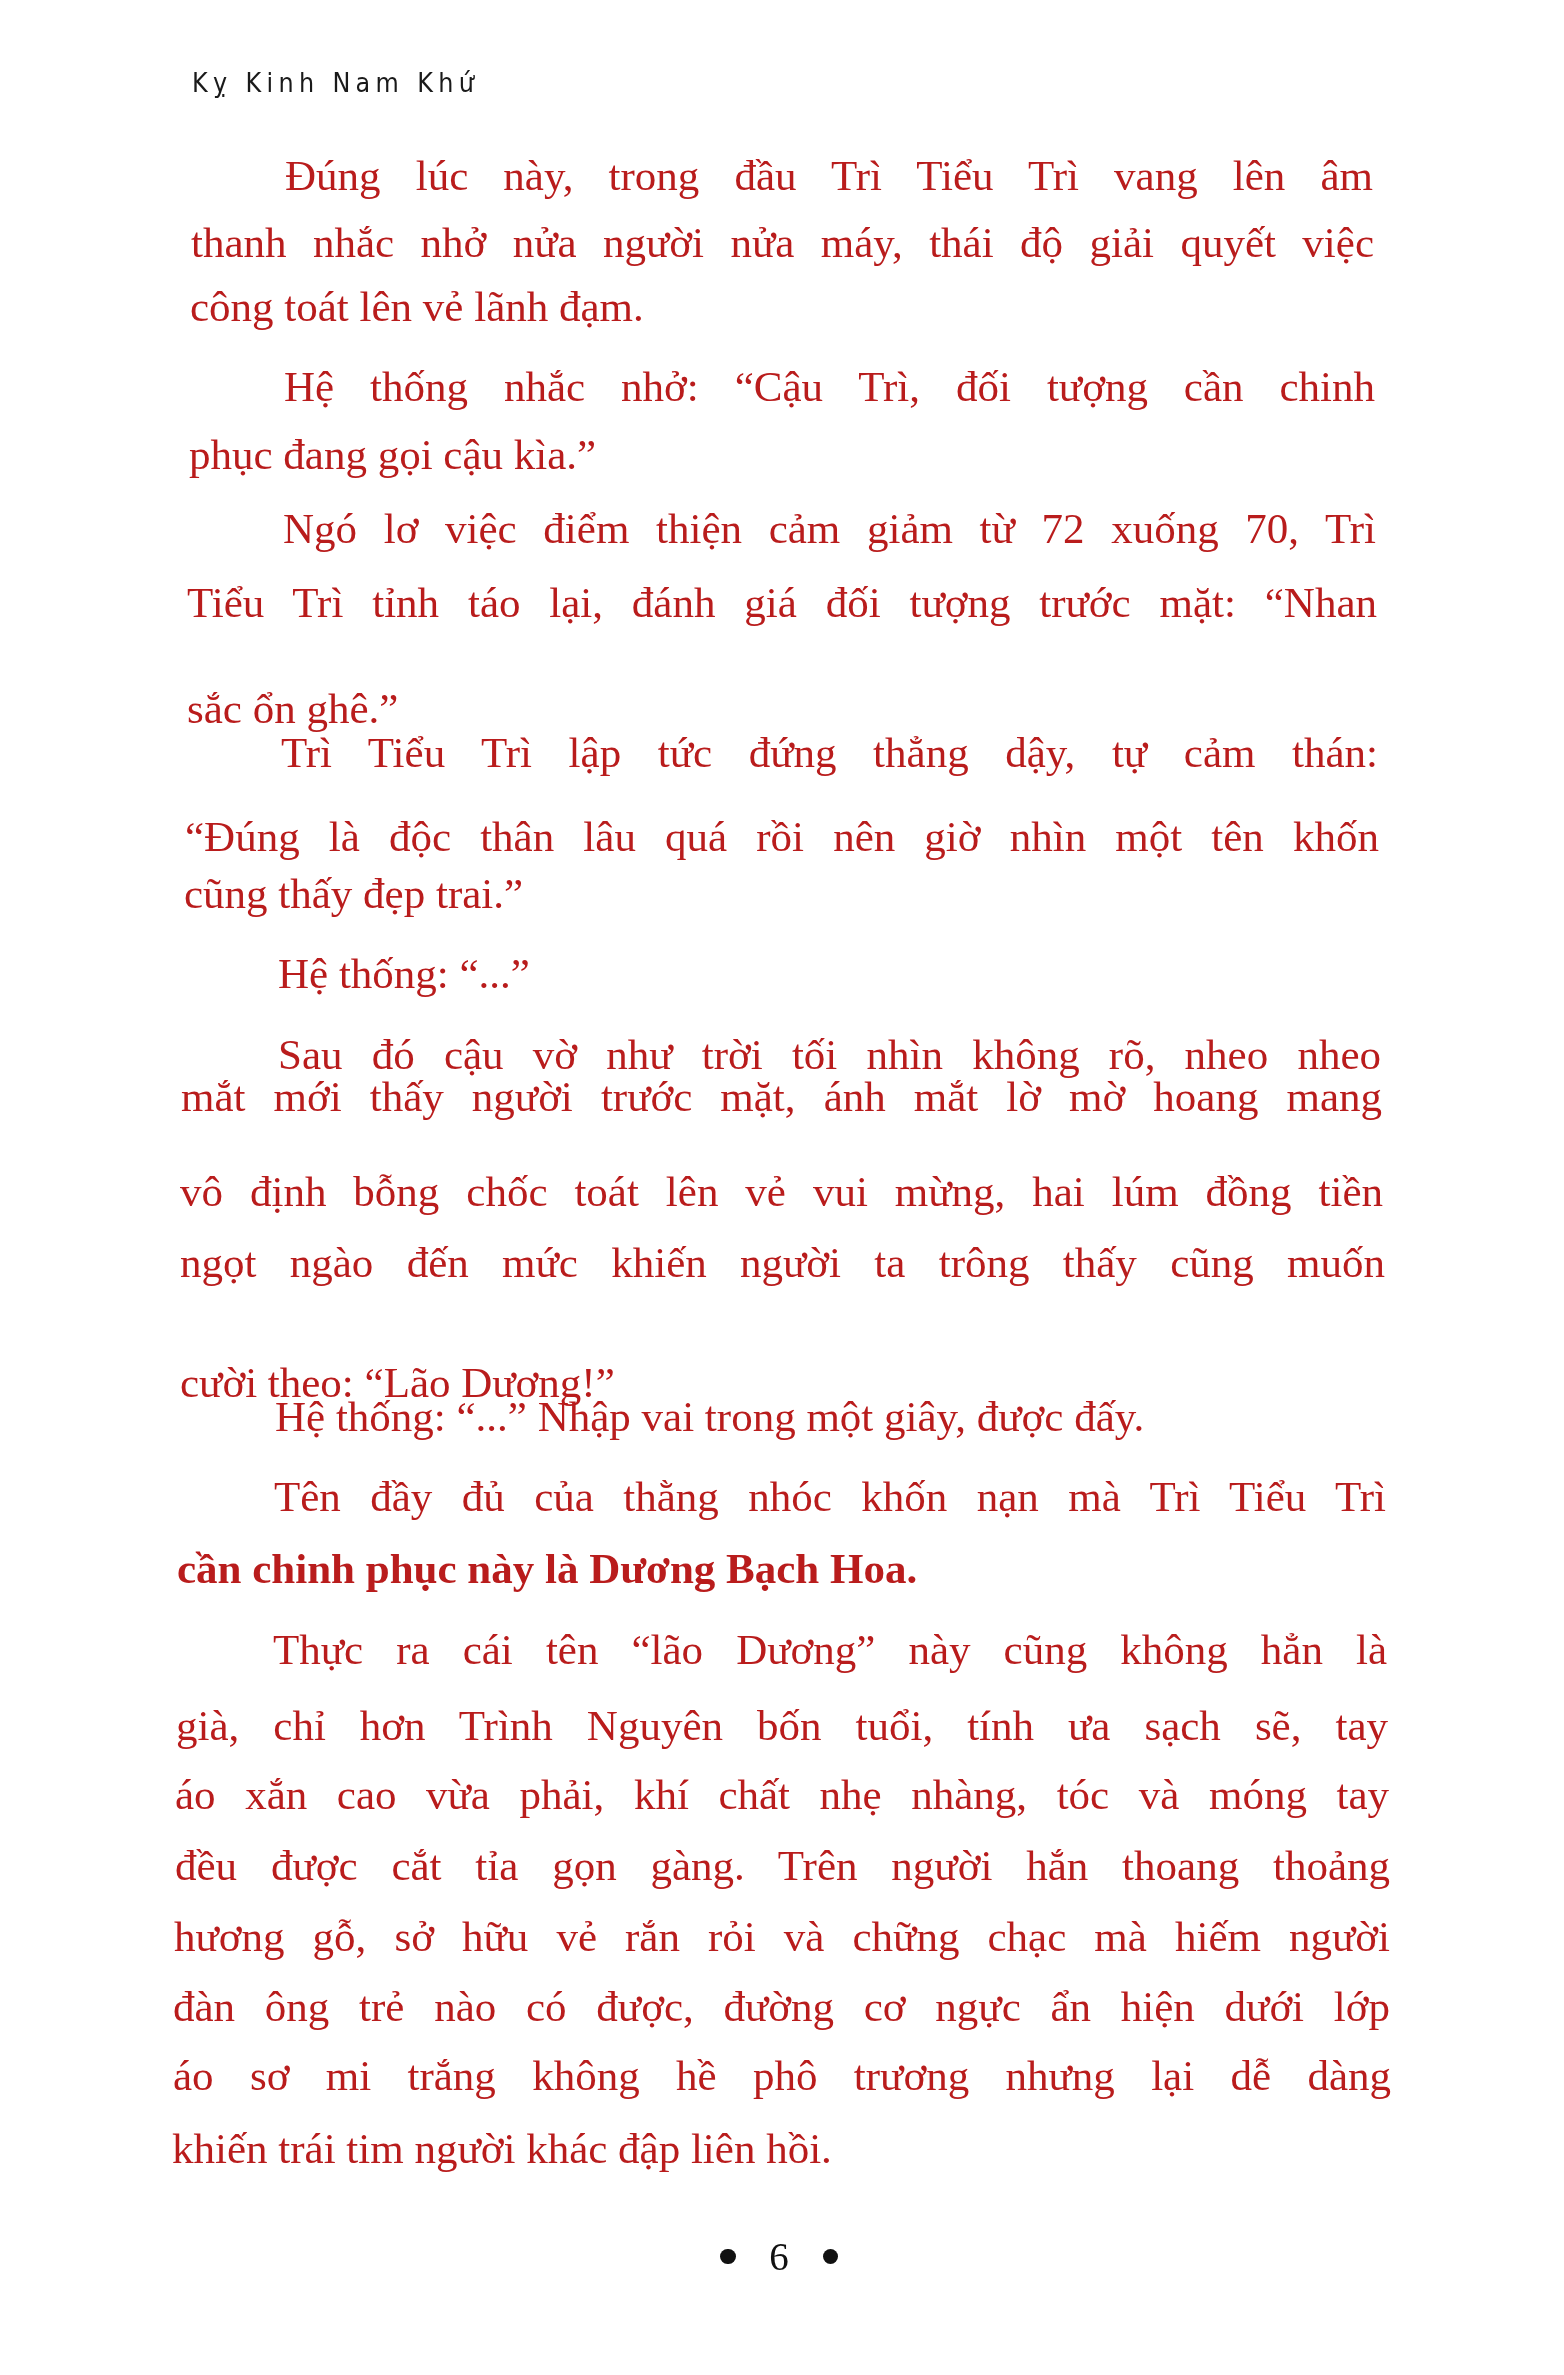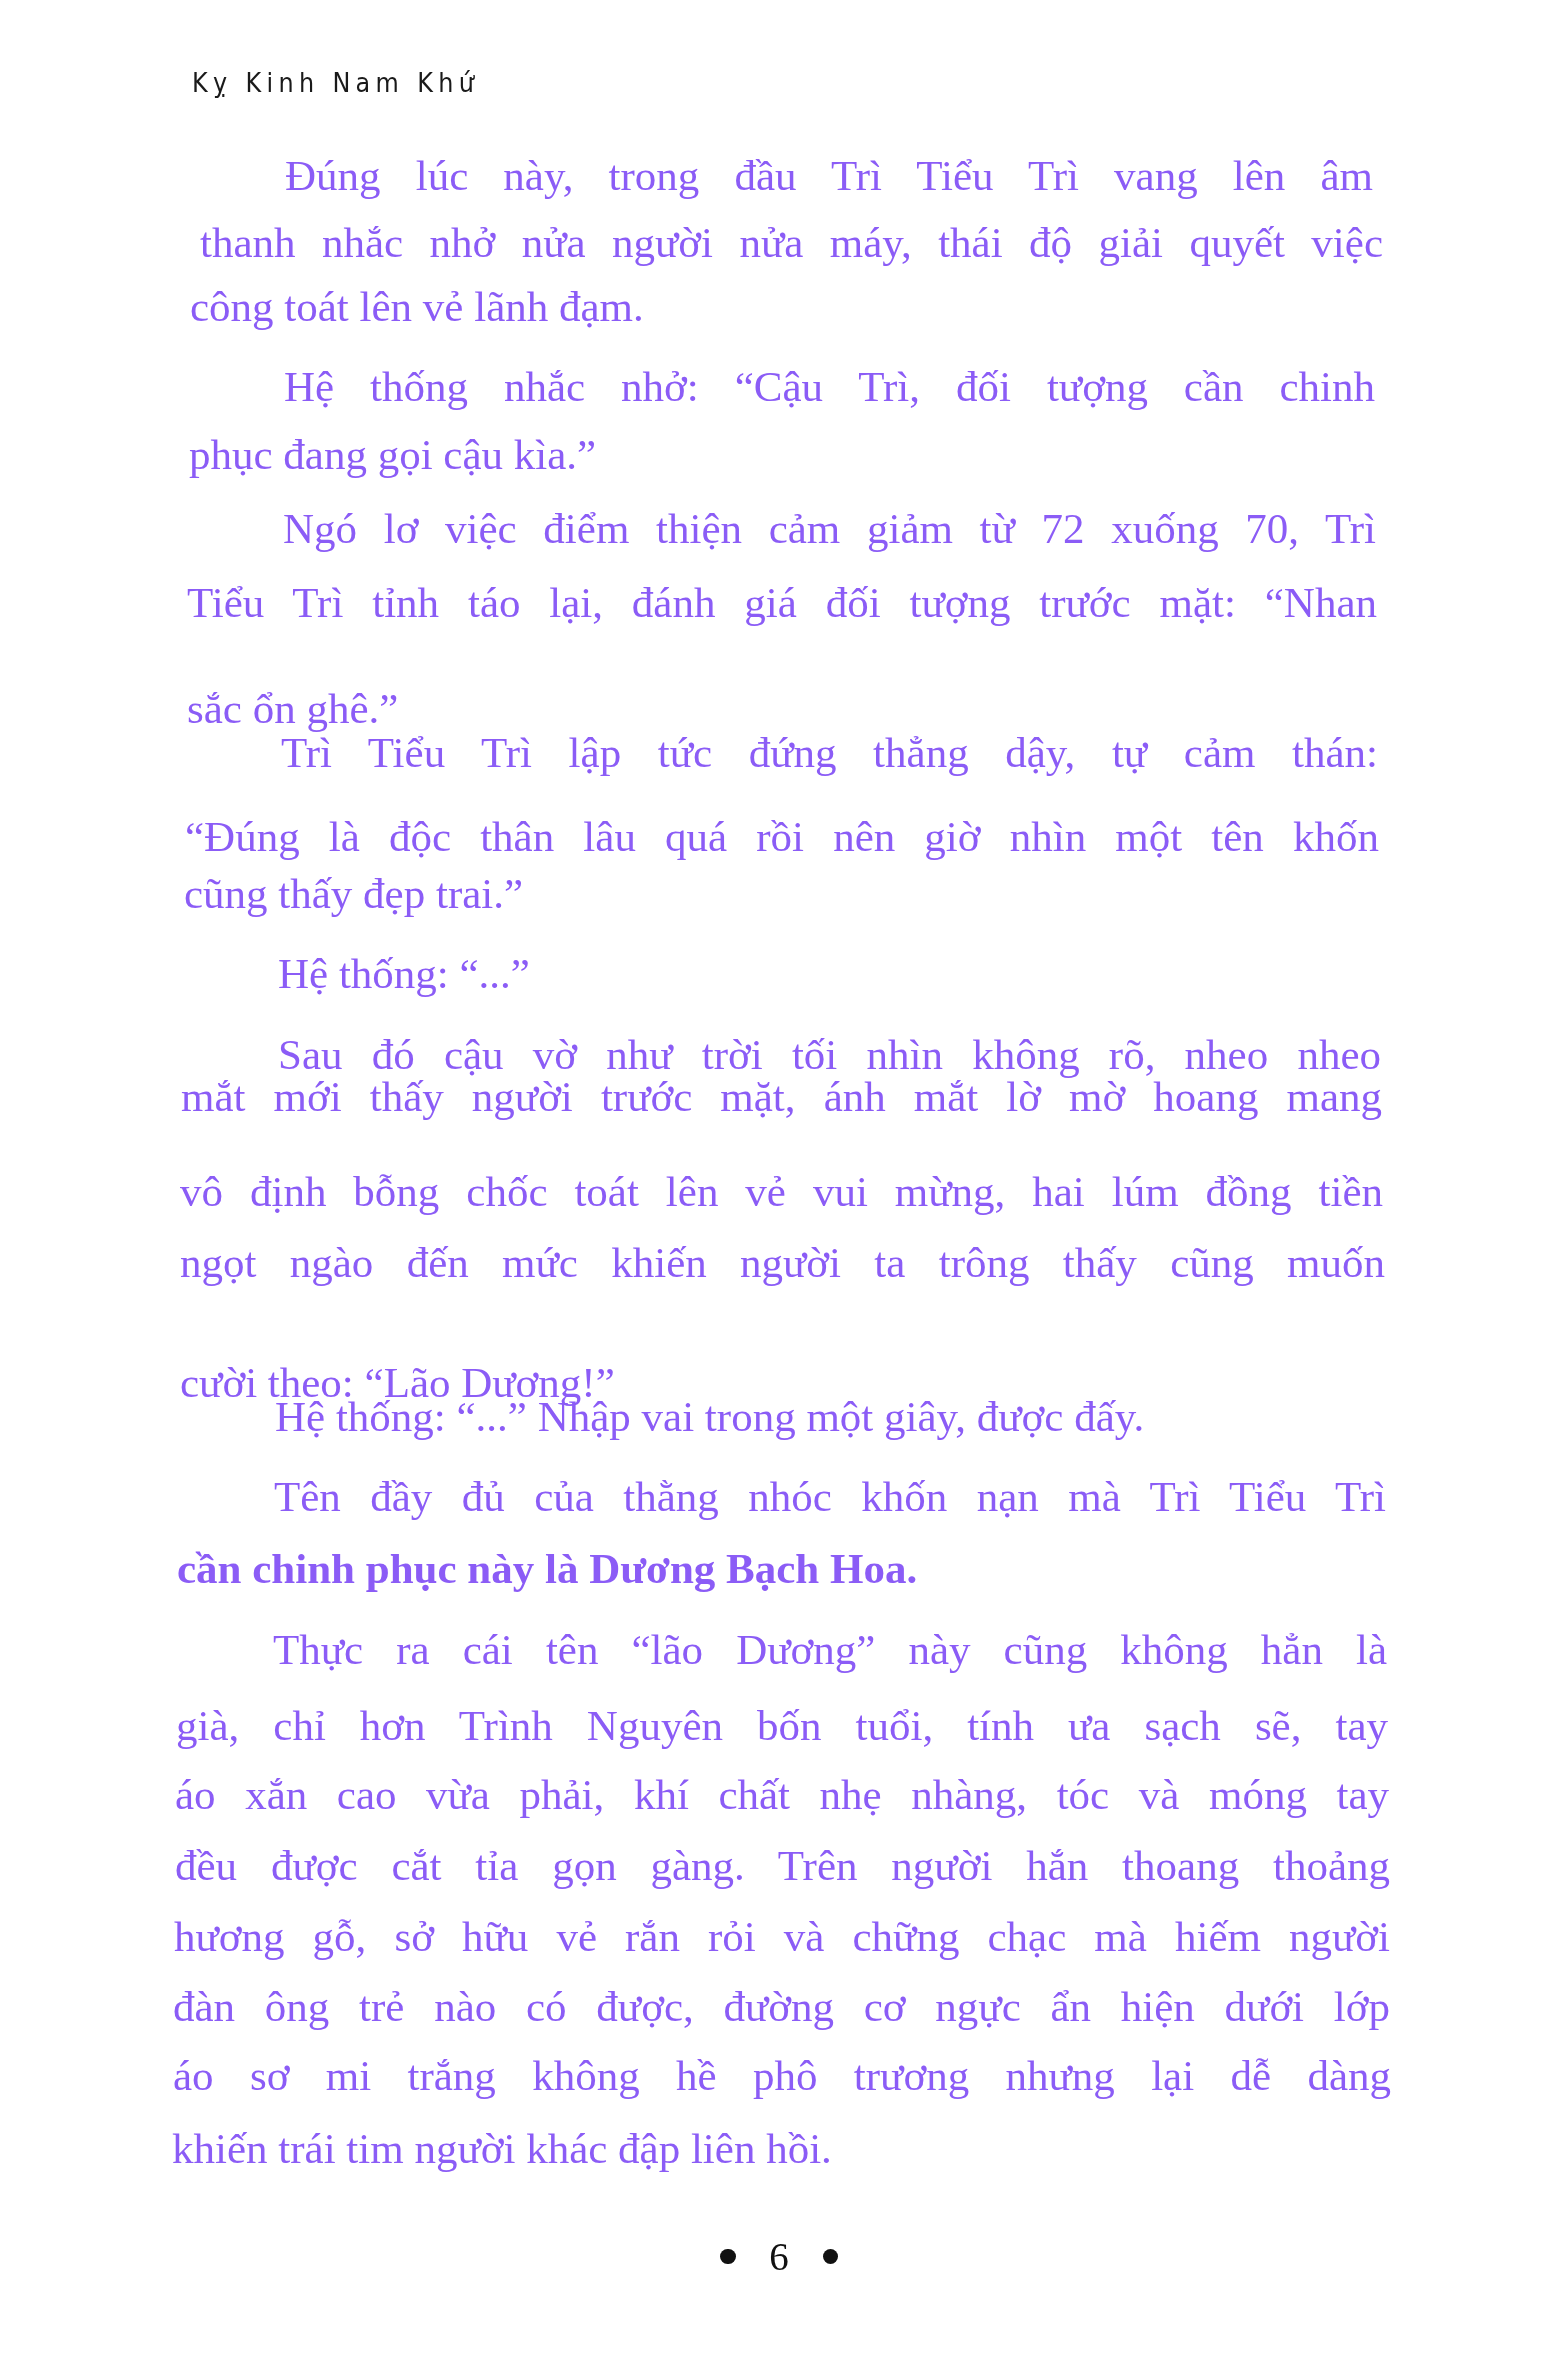--- a/index.html
+++ b/index.html
@@ -33,21 +33,21 @@
     white-space: nowrap;
     transform: scaleX(0.92);
     transform-origin: left top;
   }
   .line {
     position: absolute;
     height: 58px;
     line-height: 58px;
     font-family: "Liberation Serif", "DejaVu Serif", serif;
     font-size: 43px;
-    color: #8b5cf6;
+    color: #b91c1c;
     white-space: nowrap;
     
   }
   .line.justify {
     text-align: justify;
     text-align-last: justify;
   }
   .line.last {
     text-align: left;
   }
@@ -76,21 +76,21 @@
 <body>
 
 <div class="page">
 
   <div class="running-header">Kỵ Kinh Nam Khứ</div>
 
   <div>
 
     <div>
       <div class="line justify" style="top:147px; left:285px; width:1088px;">Đúng lúc này, trong đầu Trì Tiểu Trì vang lên âm</div>
-      <div class="line justify" style="top:214px; left:200px; width:1183px;">thanh nhắc nhở nửa người nửa máy, thái độ giải quyết việc</div>
+      <div class="line justify" style="top:214px; left:191px; width:1183px;">thanh nhắc nhở nửa người nửa máy, thái độ giải quyết việc</div>
       <div class="line last" style="top:278px; left:190px;text-align:center;">công toát lên vẻ lãnh đạm.</div>
     </div>
 
     <div>
       <div class="line justify" style="top:358px; left:284px; width:1091px;">Hệ thống nhắc nhở: “Cậu Trì, đối tượng cần chinh</div>
       <div class="line last" style="top:426px; left:189px;">phục đang gọi cậu kìa.”</div>
     </div>
 
     <div>
       <div class="line justify" style="top:500px; left:283px; width:1093px;">Ngó lơ việc điểm thiện cảm giảm từ 72 xuống 70, Trì</div>

